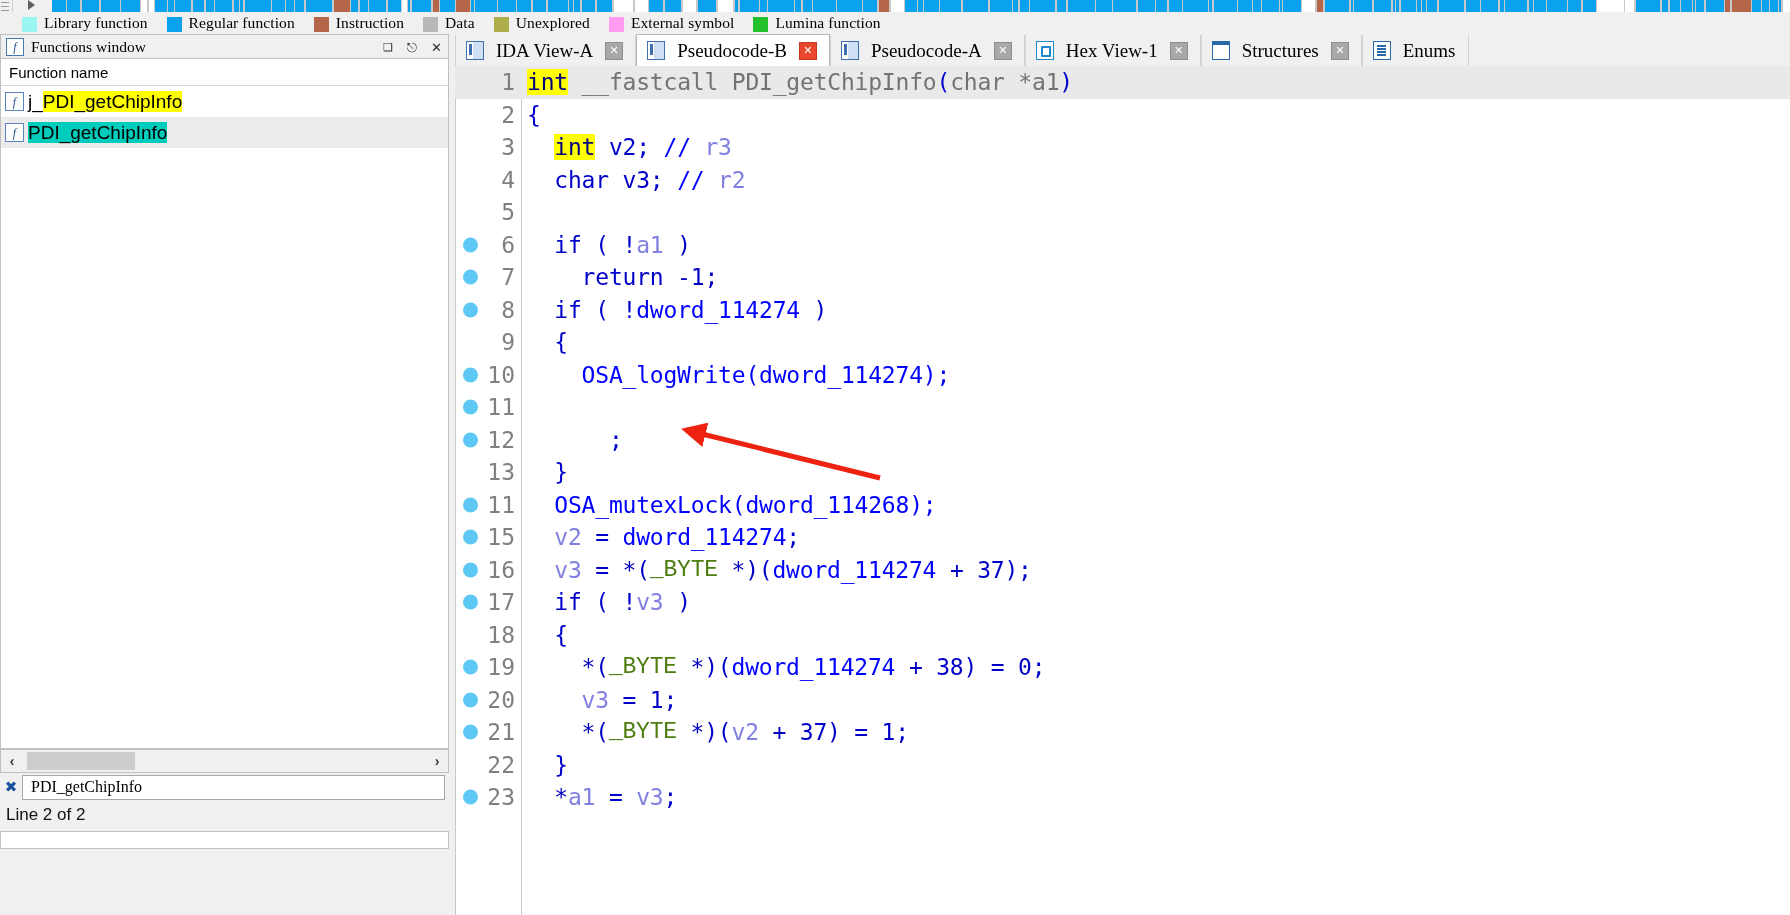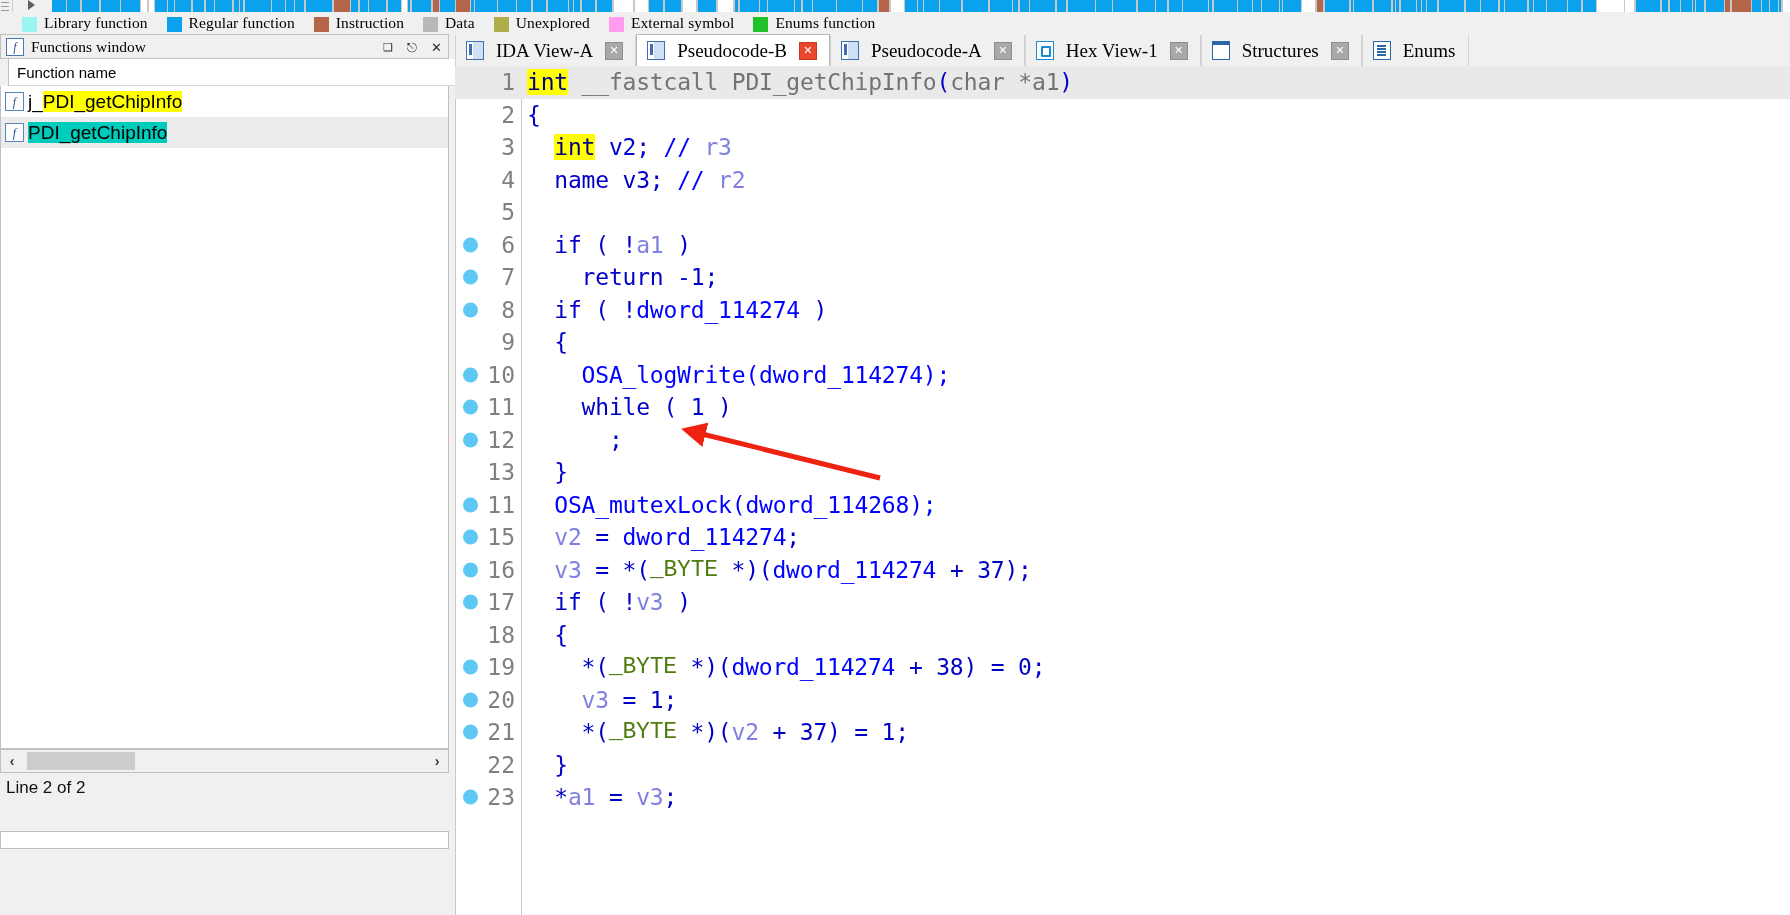--- a/index.html
+++ b/index.html
@@ -119,21 +119,20 @@
   .fw-header {
     position: absolute; left: 0px; top: 25px;
     width: 449px; height: 27px;
     background: #ffffff;
     border-left: 1px solid #c0c0c0;
     border-right: 1px solid #c0c0c0;
     border-bottom: 1px solid #d6d6d6;
     box-sizing: border-box;
     display: flex; align-items: center;
     padding-left: 8px;
-    margin-left: 8px;
   }
   .fw-header span {
     font-family: "Liberation Sans", sans-serif;
     font-size: 15px; color: #000;
   }
   .fw-list {
     position: absolute; left: 0px; top: 52px;
     width: 449px; height: 663px;
     background: #ffffff;
     border-left: 1px solid #c0c0c0;
@@ -208,21 +207,21 @@
     flex: 1; height: 25px; margin-right: 4px;
     background: #ffffff;
     border: 1px solid #a8a8a8;
     box-sizing: border-box;
     display: flex; align-items: center;
     padding-left: 8px;
     font-family: "Liberation Serif", serif;
     font-size: 16px; color: #000;
   }
   .fw-status {
-    position: absolute; left: 0px; top: 740px;
+    position: absolute; left: 0px; top: 767px;
     width: 449px; height: 28px;
     display: flex; align-items: center;
     padding-left: 6px;
     font-family: "Liberation Sans", sans-serif;
     font-size: 17px; color: #111;
     background: #f0f0f0;
     box-sizing: border-box;
   }
   .fw-bottombox {
     position: absolute; left: 0px; top: 797px;
@@ -568,21 +567,21 @@
       <div class="legend-item">
         <div class="legend-swatch" style="background: rgb(173, 173, 73);"></div>
         <div class="legend-label">Unexplored</div>
       </div>
       <div class="legend-item">
         <div class="legend-swatch" style="background: rgb(255, 156, 240);"></div>
         <div class="legend-label">External symbol</div>
       </div>
       <div class="legend-item">
         <div class="legend-swatch" style="background: rgb(34, 192, 42);"></div>
-        <div class="legend-label">Enums function</div>
+        <div class="legend-label">Lumina function</div>
       </div>
     </div>
 
   <div class="funcwin">
 
     <div class="funcwin-title">
       <div class="fw-icon">f</div>
       <div class="fw-title-text">Functions window</div>
       <div class="fw-btns">
         <div class="fw-btn sq">❑</div>
@@ -660,28 +659,28 @@
       </div>
     </div>
 
   <div class="codearea">
     <div class="code-leftline"></div>
     <div class="code-sep"></div>
     <div class="code-lines" id="code-lines">
         <div class="cline cursor"><div class="lnum">1</div><div class="ctext"><span class="t-hl">int</span><span class="t-plain"> </span><span class="t-gray">__fastcall</span><span class="t-plain"> </span><span class="t-gray">PDI_getChipInfo</span><span class="t-kw">(</span><span class="t-gray">char</span><span class="t-gray"> *</span><span class="t-gray">a1</span><span class="t-kw">)</span></div></div>
         <div class="cline"><div class="lnum">2</div><div class="ctext"><span class="t-kw">{</span></div></div>
         <div class="cline"><div class="lnum">3</div><div class="ctext"><span class="t-plain">  </span><span class="t-hl">int</span><span class="t-kw"> v2; </span><span class="t-cmt">// </span><span class="t-cmt2">r3</span></div></div>
-        <div class="cline"><div class="lnum">4</div><div class="ctext"><span class="t-kw">  name v3; </span><span class="t-cmt">// </span><span class="t-cmt2">r2</span></div></div>
+        <div class="cline"><div class="lnum">4</div><div class="ctext"><span class="t-kw">  char v3; </span><span class="t-cmt">// </span><span class="t-cmt2">r2</span></div></div>
         <div class="cline"><div class="lnum">5</div><div class="ctext"><span class="t-plain"></span></div></div>
         <div class="cline"><div class="dot"></div><div class="lnum">6</div><div class="ctext"><span class="t-kw">  if ( !</span><span class="t-var">a1</span><span class="t-kw"> )</span></div></div>
         <div class="cline"><div class="dot"></div><div class="lnum">7</div><div class="ctext"><span class="t-kw">    return -1;</span></div></div>
         <div class="cline"><div class="dot"></div><div class="lnum">8</div><div class="ctext"><span class="t-kw">  if ( !</span><span class="t-fn">dword_114274</span><span class="t-kw"> )</span></div></div>
         <div class="cline"><div class="lnum">9</div><div class="ctext"><span class="t-kw">  {</span></div></div>
         <div class="cline"><div class="dot"></div><div class="lnum">10</div><div class="ctext"><span class="t-plain">    </span><span class="t-fn">OSA_logWrite</span><span class="t-fn">(</span><span class="t-fn">dword_114274</span><span class="t-fn">);</span></div></div>
-        <div class="cline"><div class="dot"></div><div class="lnum">11</div><div class="ctext"><span class="t-kw">    while ( 1 )</span></div></div>
+        <div class="cline"><div class="dot"></div><div class="lnum">11</div></div>
         <div class="cline"><div class="dot"></div><div class="lnum">12</div><div class="ctext"><span class="t-kw">      ;</span></div></div>
         <div class="cline"><div class="lnum">13</div><div class="ctext"><span class="t-kw">  }</span></div></div>
         <div class="cline"><div class="dot"></div><div class="lnum">11</div><div class="ctext"><span class="t-plain">  </span><span class="t-fn">OSA_mutexLock</span><span class="t-fn">(</span><span class="t-fn">dword_114268</span><span class="t-fn">);</span></div></div>
         <div class="cline"><div class="dot"></div><div class="lnum">15</div><div class="ctext"><span class="t-plain">  </span><span class="t-var">v2</span><span class="t-kw"> = </span><span class="t-fn">dword_114274</span><span class="t-kw">;</span></div></div>
         <div class="cline"><div class="dot"></div><div class="lnum">16</div><div class="ctext"><span class="t-plain">  </span><span class="t-var">v3</span><span class="t-kw"> = *(</span><span class="t-type">_BYTE</span><span class="t-kw"> *)(</span><span class="t-fn">dword_114274</span><span class="t-kw"> + 37);</span></div></div>
         <div class="cline"><div class="dot"></div><div class="lnum">17</div><div class="ctext"><span class="t-kw">  if ( !</span><span class="t-var">v3</span><span class="t-kw"> )</span></div></div>
         <div class="cline"><div class="lnum">18</div><div class="ctext"><span class="t-kw">  {</span></div></div>
         <div class="cline"><div class="dot"></div><div class="lnum">19</div><div class="ctext"><span class="t-kw">    *(</span><span class="t-type">_BYTE</span><span class="t-kw"> *)(</span><span class="t-fn">dword_114274</span><span class="t-kw"> + 38) = 0;</span></div></div>
         <div class="cline"><div class="dot"></div><div class="lnum">20</div><div class="ctext"><span class="t-plain">    </span><span class="t-var">v3</span><span class="t-kw"> = 1;</span></div></div>
         <div class="cline"><div class="dot"></div><div class="lnum">21</div><div class="ctext"><span class="t-kw">    *(</span><span class="t-type">_BYTE</span><span class="t-kw"> *)(</span><span class="t-var">v2</span><span class="t-kw"> + 37) = 1;</span></div></div>

